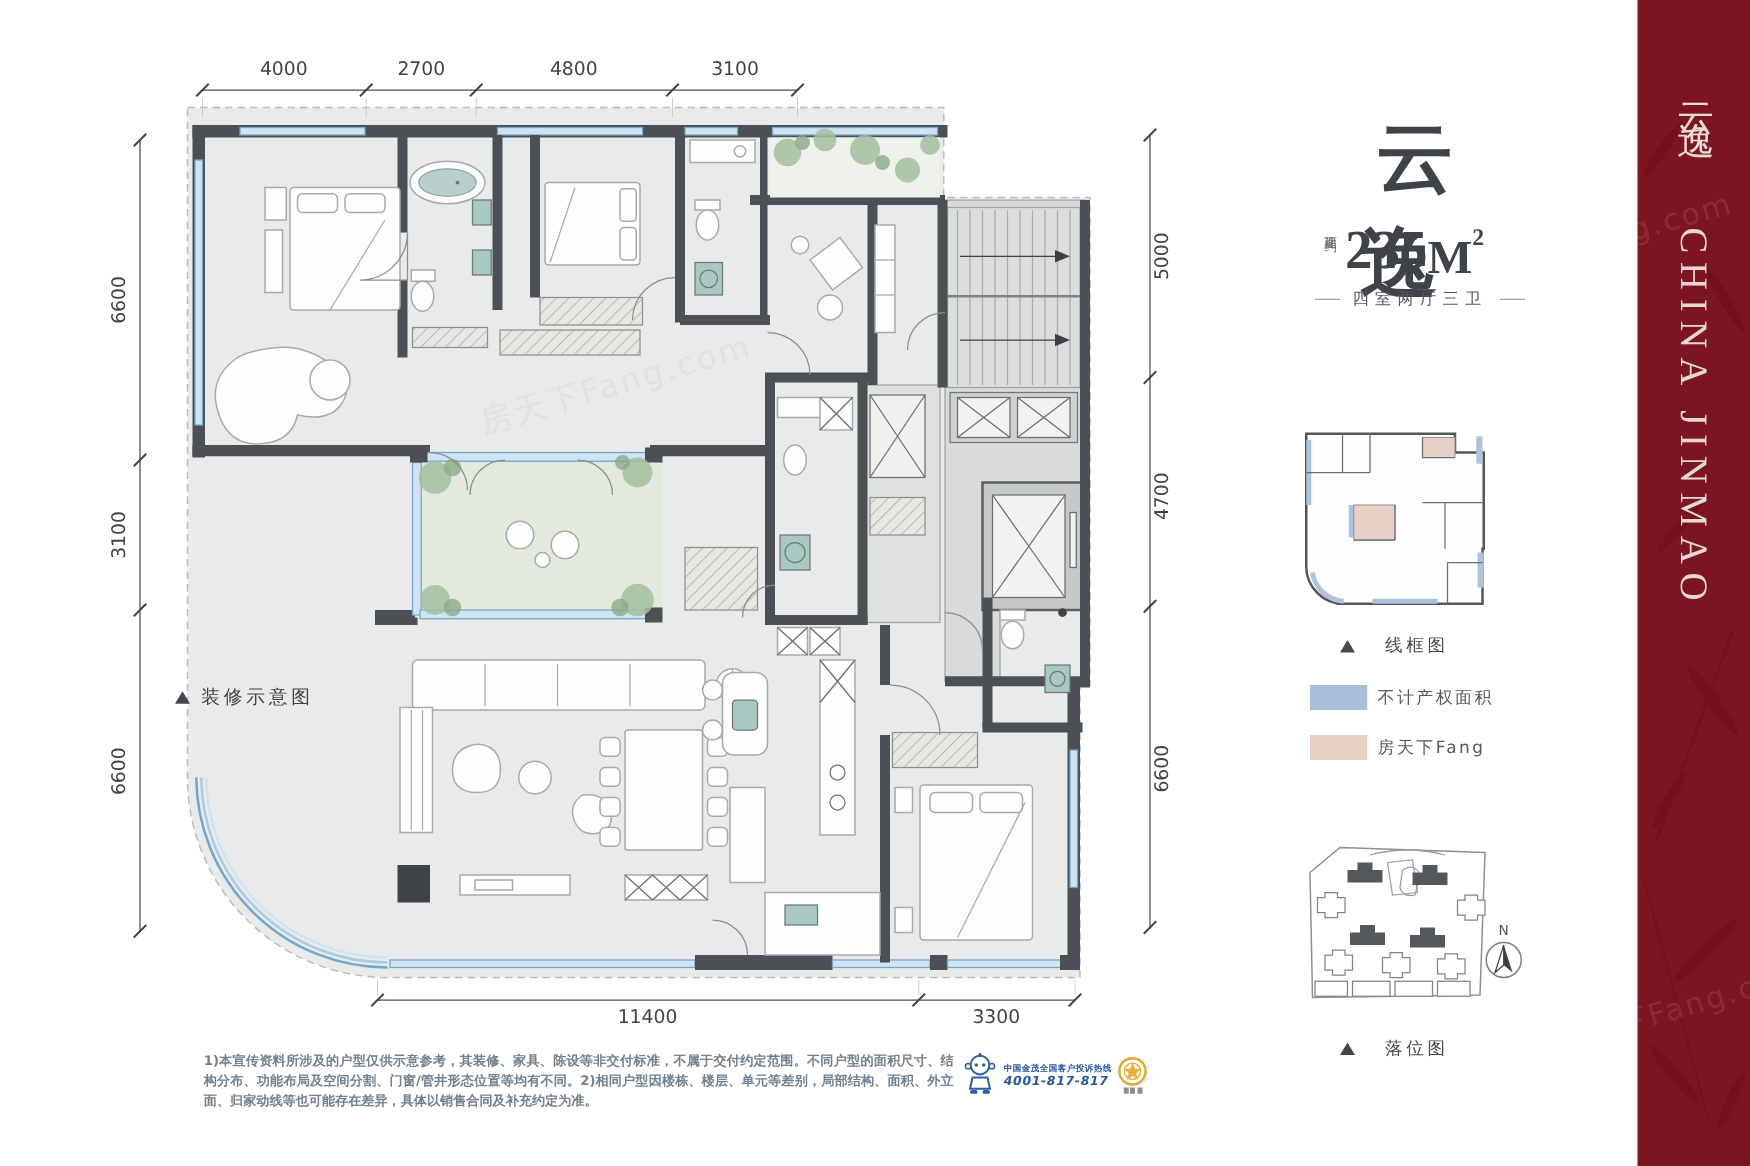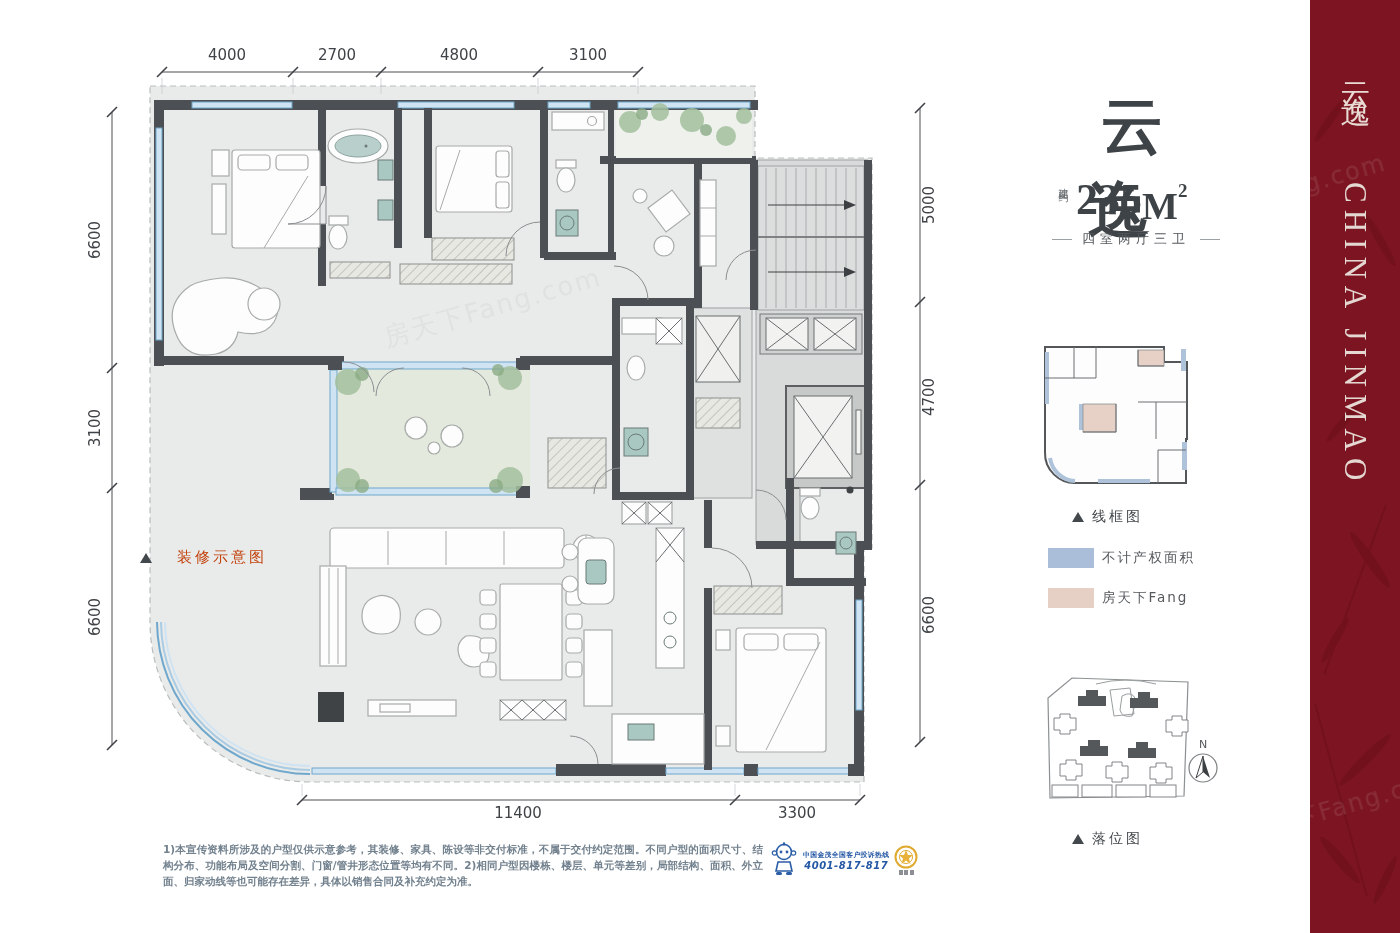--- a/index.html
+++ b/index.html
@@ -29,40 +29,40 @@
     letter-spacing:26px;text-indent:26px;font-weight:bold;}
   .area-row{left:1056px;top:172px;display:flex;align-items:flex-end;color:#3e4347;}
   .area-prefix{writing-mode:vertical-rl;font-size:10px;color:#6a6f73;letter-spacing:2px;
     margin-right:6px;margin-bottom:8px;height:40px;}
   .area-num{font-family:"Liberation Serif","DejaVu Serif",serif;font-size:44px;line-height:56px;font-weight:bold;}
   .area-unit{font-family:"Liberation Serif","DejaVu Serif",serif;font-size:38px;line-height:44px;font-weight:bold;}
   .area-sup{font-family:"Liberation Serif","DejaVu Serif",serif;font-size:19px;position:relative;top:-26px;font-weight:bold;}
   .layout-row{left:1046px;top:230px;width:180px;display:flex;align-items:center;justify-content:center;
     color:#53585c;font-size:13px;letter-spacing:5px;}
   .layout-row .ln{width:20px;height:1px;background:#9aa0a4;}
-  .cap{color:#43484c;font-size:14px;letter-spacing:3px;display:flex;align-items:center;gap:8px;}
+  .cap{color:#43484c;font-size:14px;letter-spacing:3px;display:flex;align-items:center;gap:24px;}
   .tri{display:inline-block;width:0;height:0;border-left:6px solid transparent;
     border-right:6px solid transparent;border-bottom:10px solid #43484c;}
   .legend-row{display:flex;align-items:center;gap:8px;color:#55595d;font-size:13.5px;letter-spacing:2px;}
   
-  .plan-label{left:140px;top:548px;font-size:15px;color:#c2410c;letter-spacing:3px;
-    display:flex;align-items:center;gap:25px;}
+  .plan-label{left:140px;top:548px;font-size:15px;color:#404040;letter-spacing:3px;
+    display:flex;align-items:center;gap:9px;}
   
   .sidebar{left:1310px;top:0;width:90px;height:933px;background:#7c1521;overflow:hidden;}
   .sb-cn{position:absolute;left:50%;transform:translateX(-50%);top:60px;
     writing-mode:vertical-rl;font-family:"Liberation Serif","DejaVu Serif",serif;
     font-size:30px;letter-spacing:14px;color:#e8dbd4;}
   .sb-en{position:absolute;left:50%;transform:translateX(-50%);top:182px;
     writing-mode:vertical-rl;text-orientation:mixed;
     font-family:"Liberation Serif","DejaVu Serif",serif;font-size:31px;letter-spacing:7px;color:#e5d8d2;}
   
   .disclaimer{left:163px;top:841px;width:600px;font-size:10.5px;line-height:16px;
     color:#72818e;text-align:justify;font-weight:bold;}
   .hotline{left:770px;top:842px;display:flex;align-items:center;gap:5px;}
-  .hotline-txt{display:flex;flex-direction:column;align-items:center;}
+  .hotline-txt{display:flex;flex-direction:column;}
   .hotline-label{font-size:6.8px;color:#2457a4;font-weight:bold;letter-spacing:.4px;}
   .hotline-num{font-size:10px;color:#2457a4;font-weight:bold;font-style:italic;letter-spacing:.5px;}
   .seal-marks{display:flex;gap:1.5px;margin-top:1px;justify-content:center;}
   .seal-marks i{width:4px;height:5px;background:#8c8f93;display:block;}
   .wm{position:absolute;font-size:26px;letter-spacing:2px;pointer-events:none;white-space:nowrap;}
 </style>
 </head>
 <body>
 
 <svg class="abs" style="left:0;top:0" width="990" height="840" viewBox="0 0 990 840">

